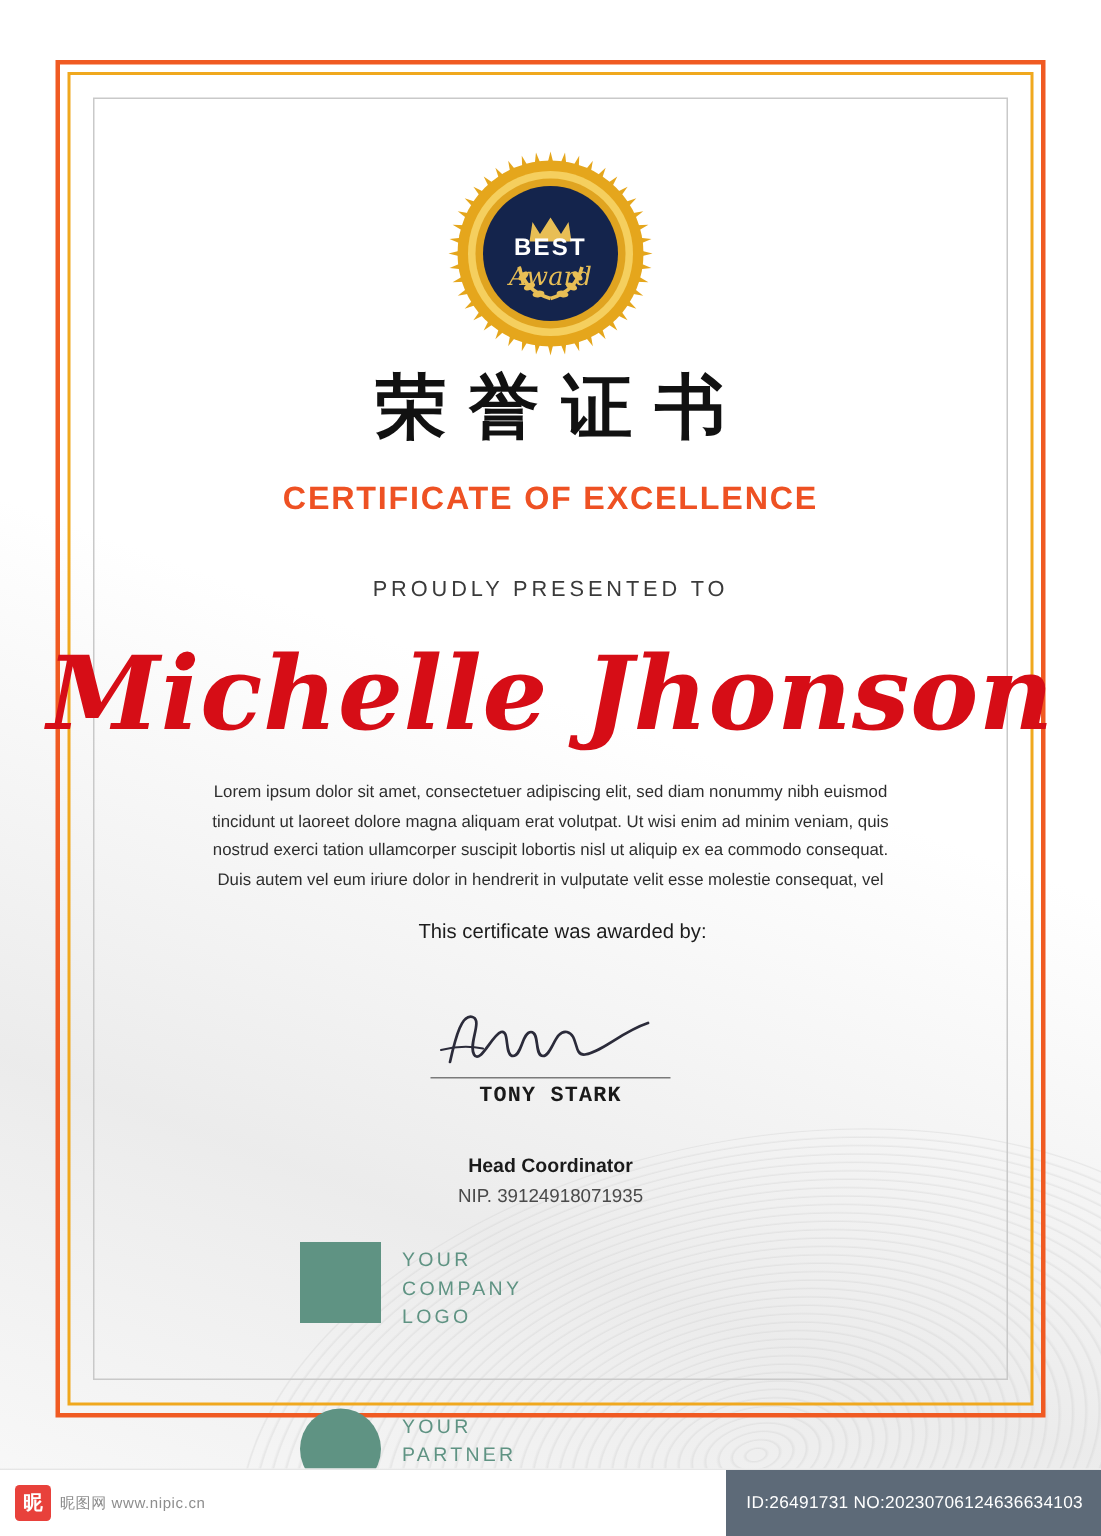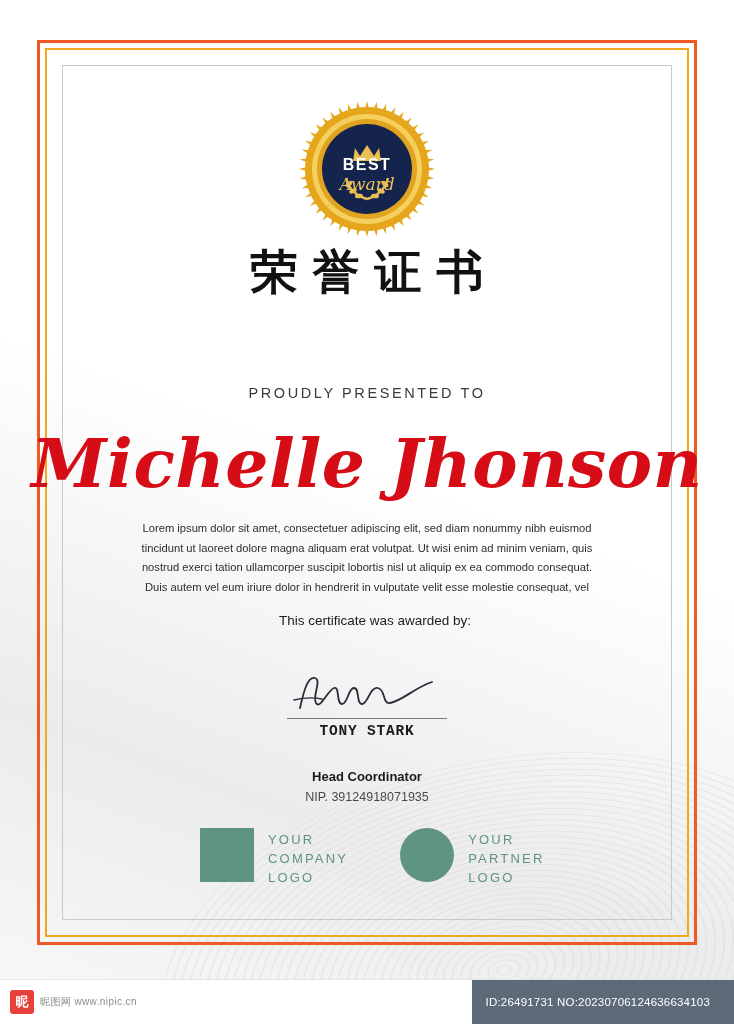--- a/index.html
+++ b/index.html
@@ -195,20 +195,21 @@
 
   
   .logos {
     position: absolute;
     left: 200px;
     top: 828px;
     width: 345px;
     display: flex;
     align-items: flex-start;
     gap: 52px;
+    flex-direction: column;
   }
   .logo-group {
     display: flex;
     align-items: flex-start;
     gap: 14px;
   }
   .logo-square {
     width: 54px; height: 54px;
     background: #5f9383;
   }
@@ -253,21 +254,21 @@
   .wm-text {
     margin-left: 6px;
     font-size: 10px;
     color: #8d8d8d;
     letter-spacing: 0.4px;
   }
   .footer-id {
     position: absolute;
     right: 0; top: 0;
     height: 44px;
-    padding: 0 24px 0 14px;
+    padding: 0 12px 0 14px;
     background: #5d6a78;
     color: #ffffff;
     font-size: 11.5px;
     display: flex;
     align-items: center;
     letter-spacing: 0.2px;
   }
 </style>
 </head>
 <body>
@@ -350,20 +351,21 @@
           <ellipse cx="77" cy="96" rx="4" ry="2.2" fill="#e8be55" transform="rotate(10 77 96)"></ellipse>
 
           <text x="69" y="70" text-anchor="middle" font-family="Liberation Sans, sans-serif" font-size="16" font-weight="bold" fill="#ffffff" letter-spacing="1.5">BEST</text>
           <text x="69" y="90" text-anchor="middle" font-family="DejaVu Serif, serif" font-size="17" font-style="italic" fill="#e8be55">Award</text>
         </g>
       </svg>
     </div>
   </div>
 
   <div class="cn-title">荣誉证书</div>
+  <div class="en-title">CERTIFICATE OF EXCELLENCE</div>
   <div class="presented">PROUDLY PRESENTED TO</div>
   <div class="recipient">Michelle Jhonson</div>
   <div class="body-text">Lorem ipsum dolor sit amet, consectetuer adipiscing elit, sed diam nonummy nibh euismod tincidunt ut laoreet dolore magna aliquam erat volutpat. Ut wisi enim ad minim veniam, quis nostrud exerci tation ullamcorper suscipit lobortis nisl ut aliquip ex ea commodo consequat. Duis autem vel eum iriure dolor in hendrerit in vulputate velit esse molestie consequat, vel</div>
   <div class="awarded-by">This certificate was awarded by:</div>
 
   <div class="sign-wrap">
     <div class="sign-mark">
       <svg width="170" height="46" viewBox="0 0 170 46">
         <path d="M18 38 C22 20, 26 6, 33 8 C40 10, 30 26, 34 33 C38 40, 46 20, 52 18 C58 16, 54 34, 60 34 C66 34, 66 18, 72 18 C78 18, 74 34, 80 34 C86 34, 88 16, 96 18 C104 20, 100 34, 108 33 C120 31, 132 18, 150 12" stroke="#2b2b3a" stroke-width="1.8" fill="none" stroke-linecap="round"></path>
         <path d="M12 30 C20 28, 30 27, 40 29" stroke="#2b2b3a" stroke-width="1.4" fill="none" stroke-linecap="round"></path>

